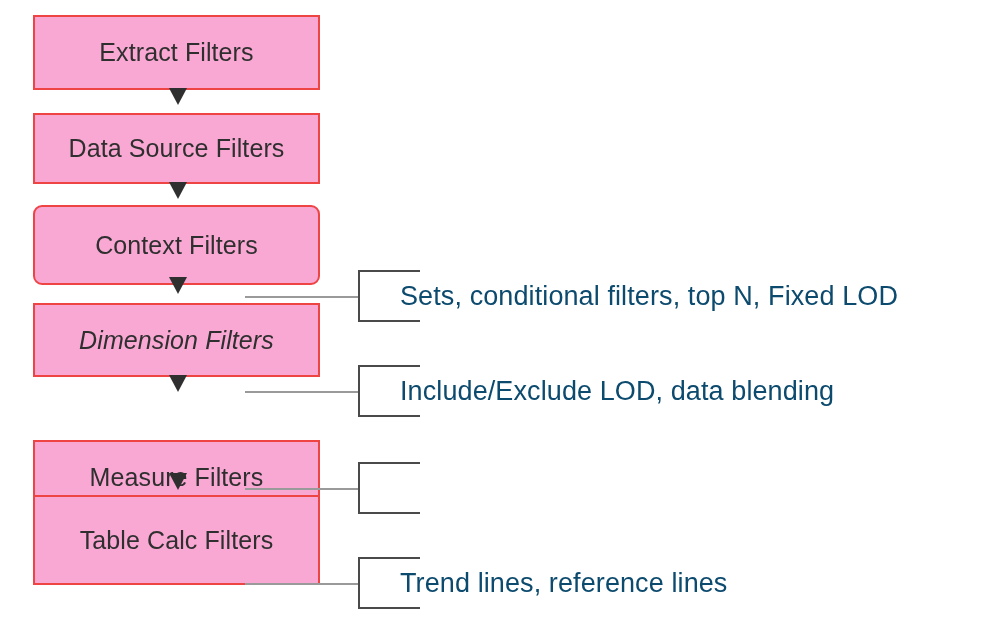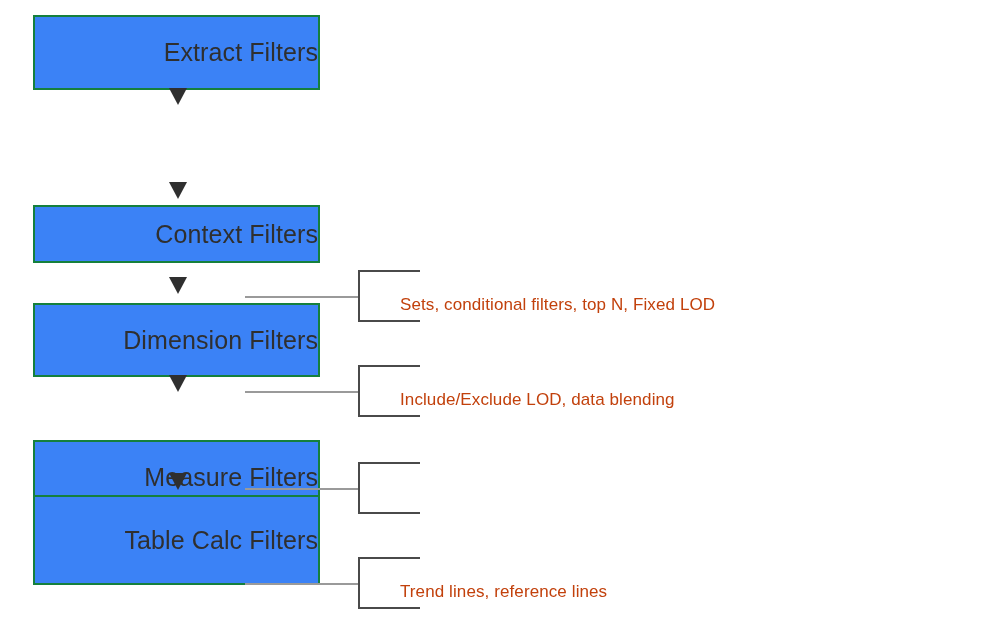--- a/index.html
+++ b/index.html
@@ -22,25 +22,25 @@
     left: 0;
     top: 0;
     width: 985px;
     height: 637px;
   }
 
   
   .flow-box {
     position: absolute;
     box-sizing: border-box;
-    border: 2px solid #15803d;
-    background: #3b82f6;
+    border: 2px solid #ef4444;
+    background: #f9a8d4;
     display: flex;
     align-items: center;
-    justify-content: flex-end;
+    justify-content: center;
   }
   .flow-box-label {
     font-size: 25px;
     line-height: 1;
     color: #2f2f2f;
     letter-spacing: 0.1px;
     white-space: nowrap;
   }
 
   
@@ -66,43 +66,45 @@
     box-sizing: border-box;
     border: 2px solid #4a4a4a;
     border-right: none;
     background: transparent;
     pointer-events: none;
   }
 
   
   .annotation-text {
     position: absolute;
-    font-size: 17px;
+    font-size: 27px;
     line-height: 1;
-    color: #c2410c;
+    color: #0c4a6e;
     letter-spacing: 0.1px;
     white-space: nowrap;
-    margin-top: 13px;
   }
 </style>
 </head>
 <body>
 
 <div id="diagram-root">
 
   <div class="flow-box" style="left:33px; top:15px; width:287px; height:75px;">
     <span class="flow-box-label">Extract Filters</span>
   </div>
 
+  <div class="flow-box" style="left:33px; top:113px; width:287px; height:71px;">
+    <span class="flow-box-label">Data Source Filters</span>
+  </div>
 
-  <div class="flow-box" style="left:33px; top:205px; width:287px; height:58px;">
+  <div class="flow-box" style="left:33px; top:205px; width:287px; height:80px;border-radius:9px;">
     <span class="flow-box-label">Context Filters</span>
   </div>
 
-  <div class="flow-box" style="left:33px; top:303px; width:287px; height:74px;">
+  <div class="flow-box" style="left:33px; top:303px; width:287px; height:74px;font-style:italic;">
     <span class="flow-box-label">Dimension Filters</span>
   </div>
 
   <div class="flow-box" style="left:33px; top:400px; width:287px; height:75px;margin-top:40px;">
     <span class="flow-box-label">Measure Filters</span>
   </div>
 
   <div class="flow-box" style="left:33px; top:495px; width:287px; height:90px;">
     <span class="flow-box-label">Table Calc Filters</span>
   </div>

